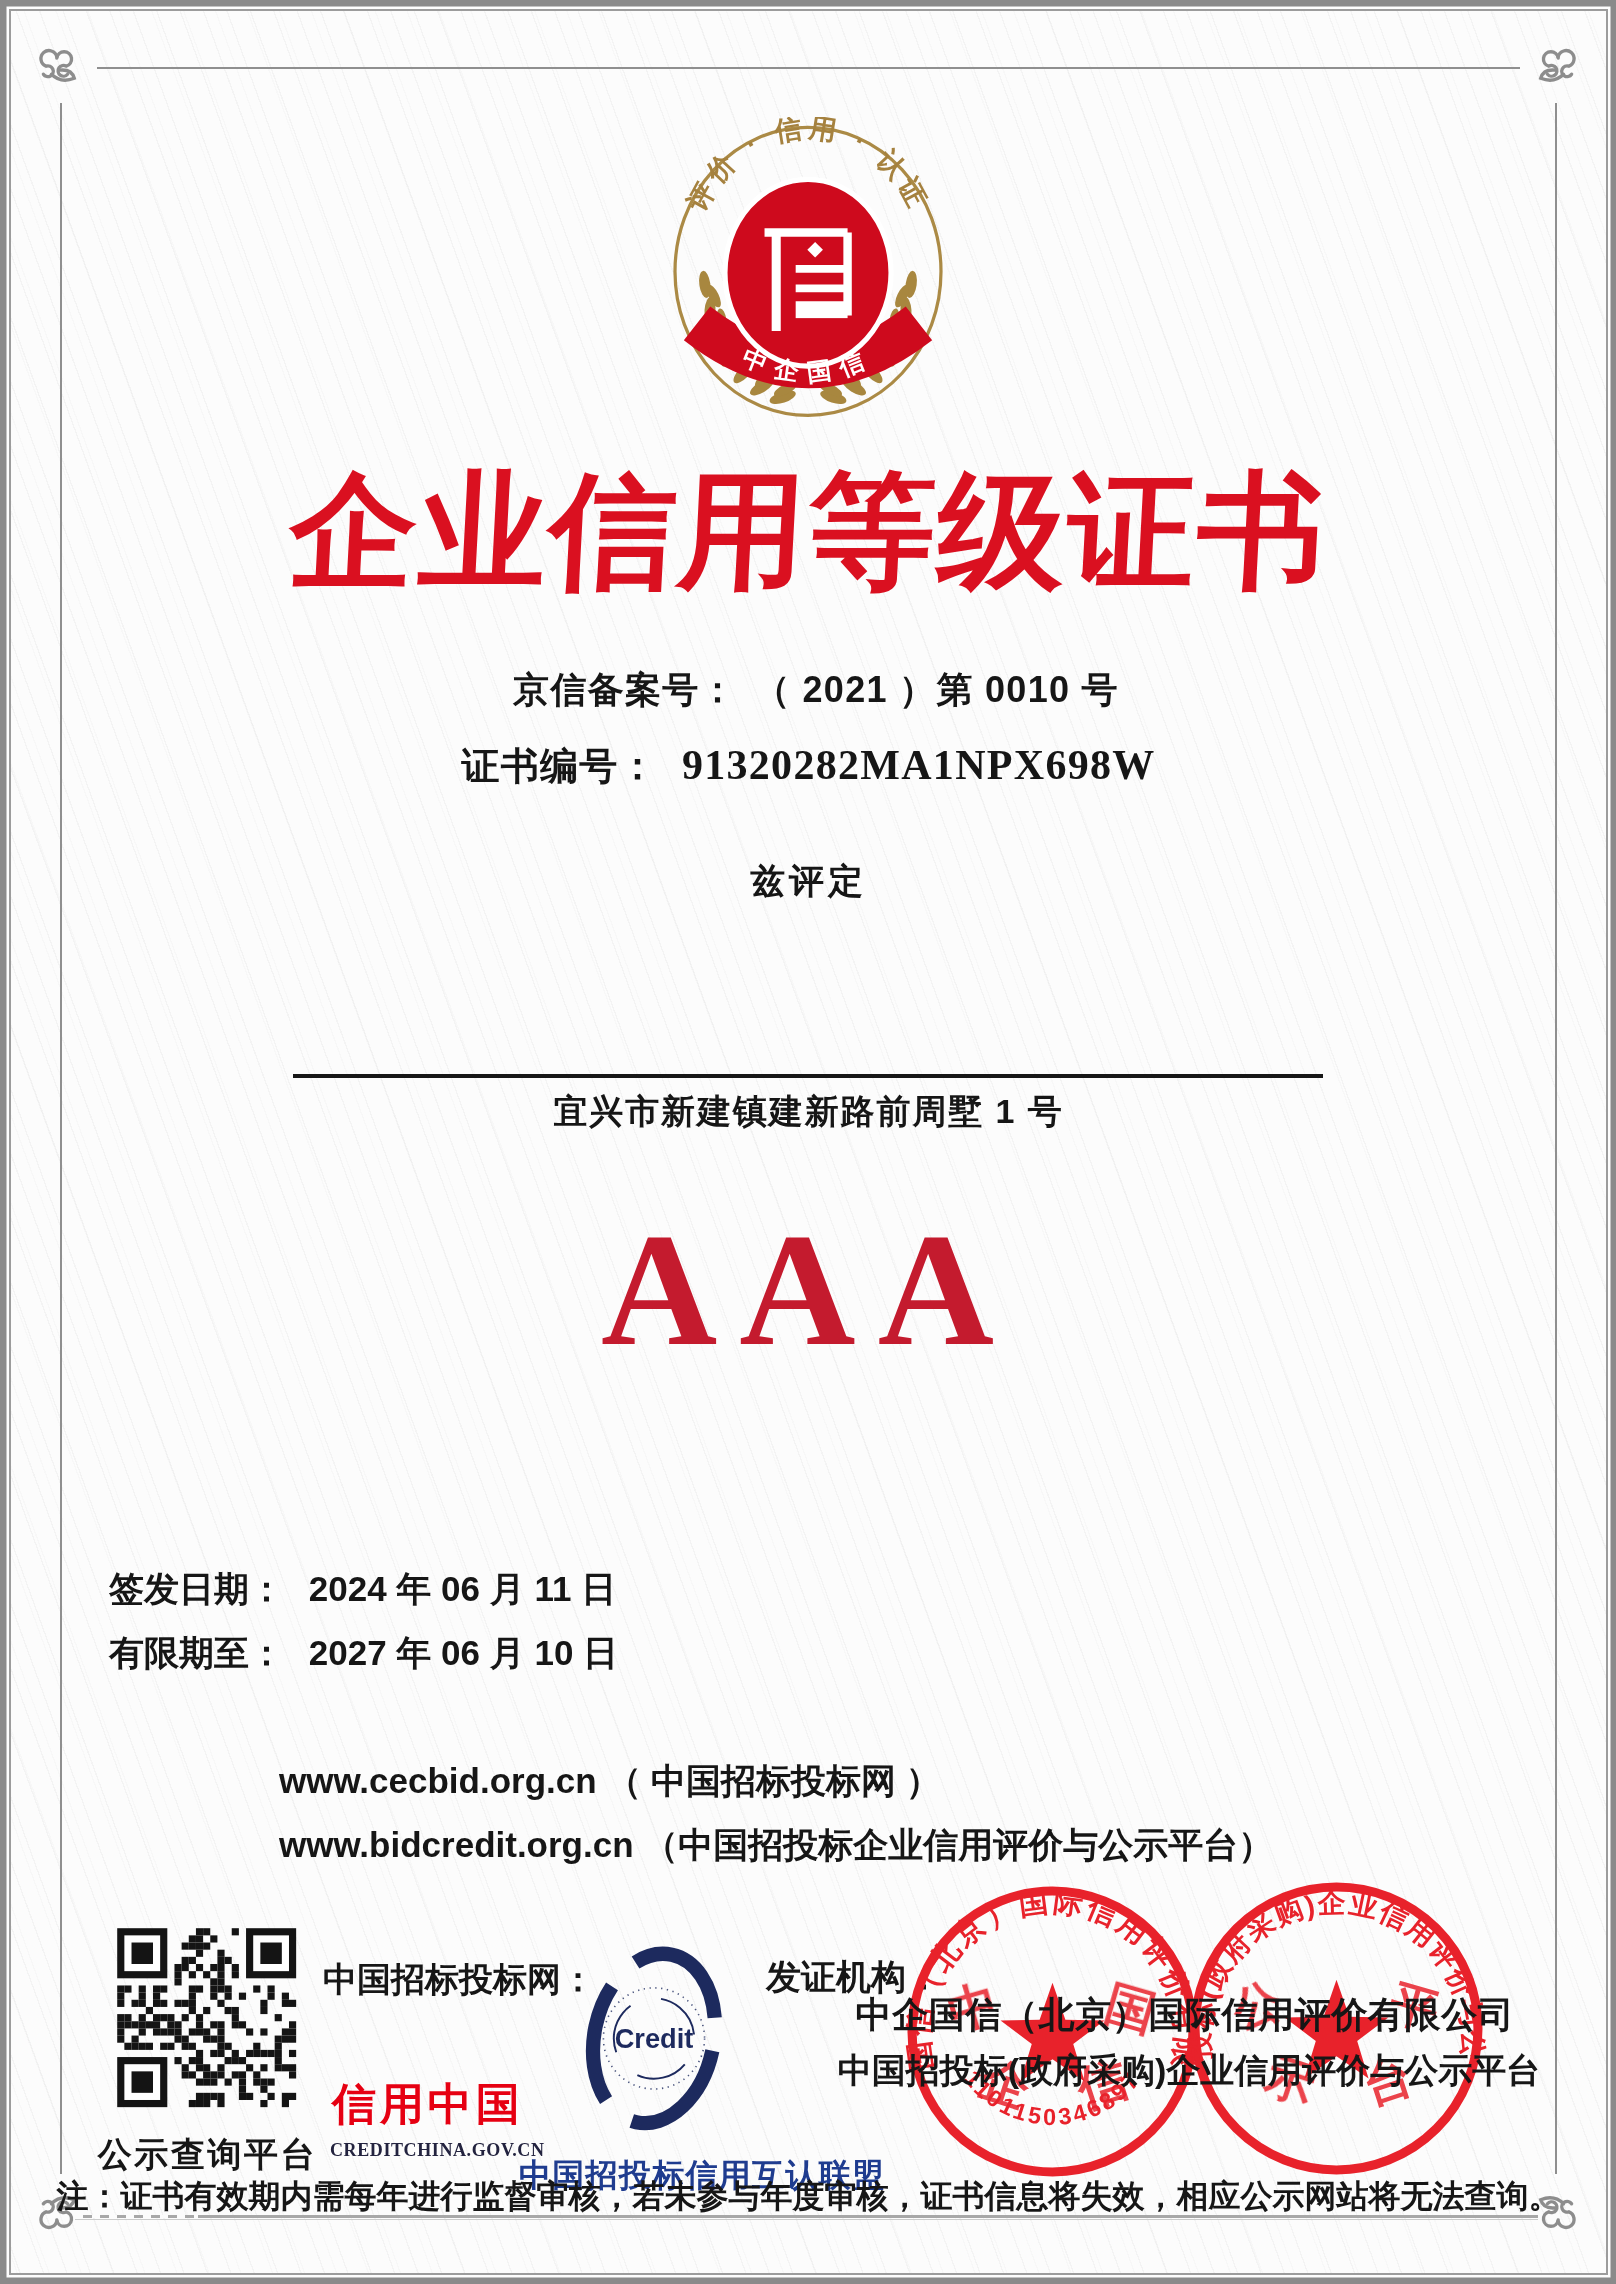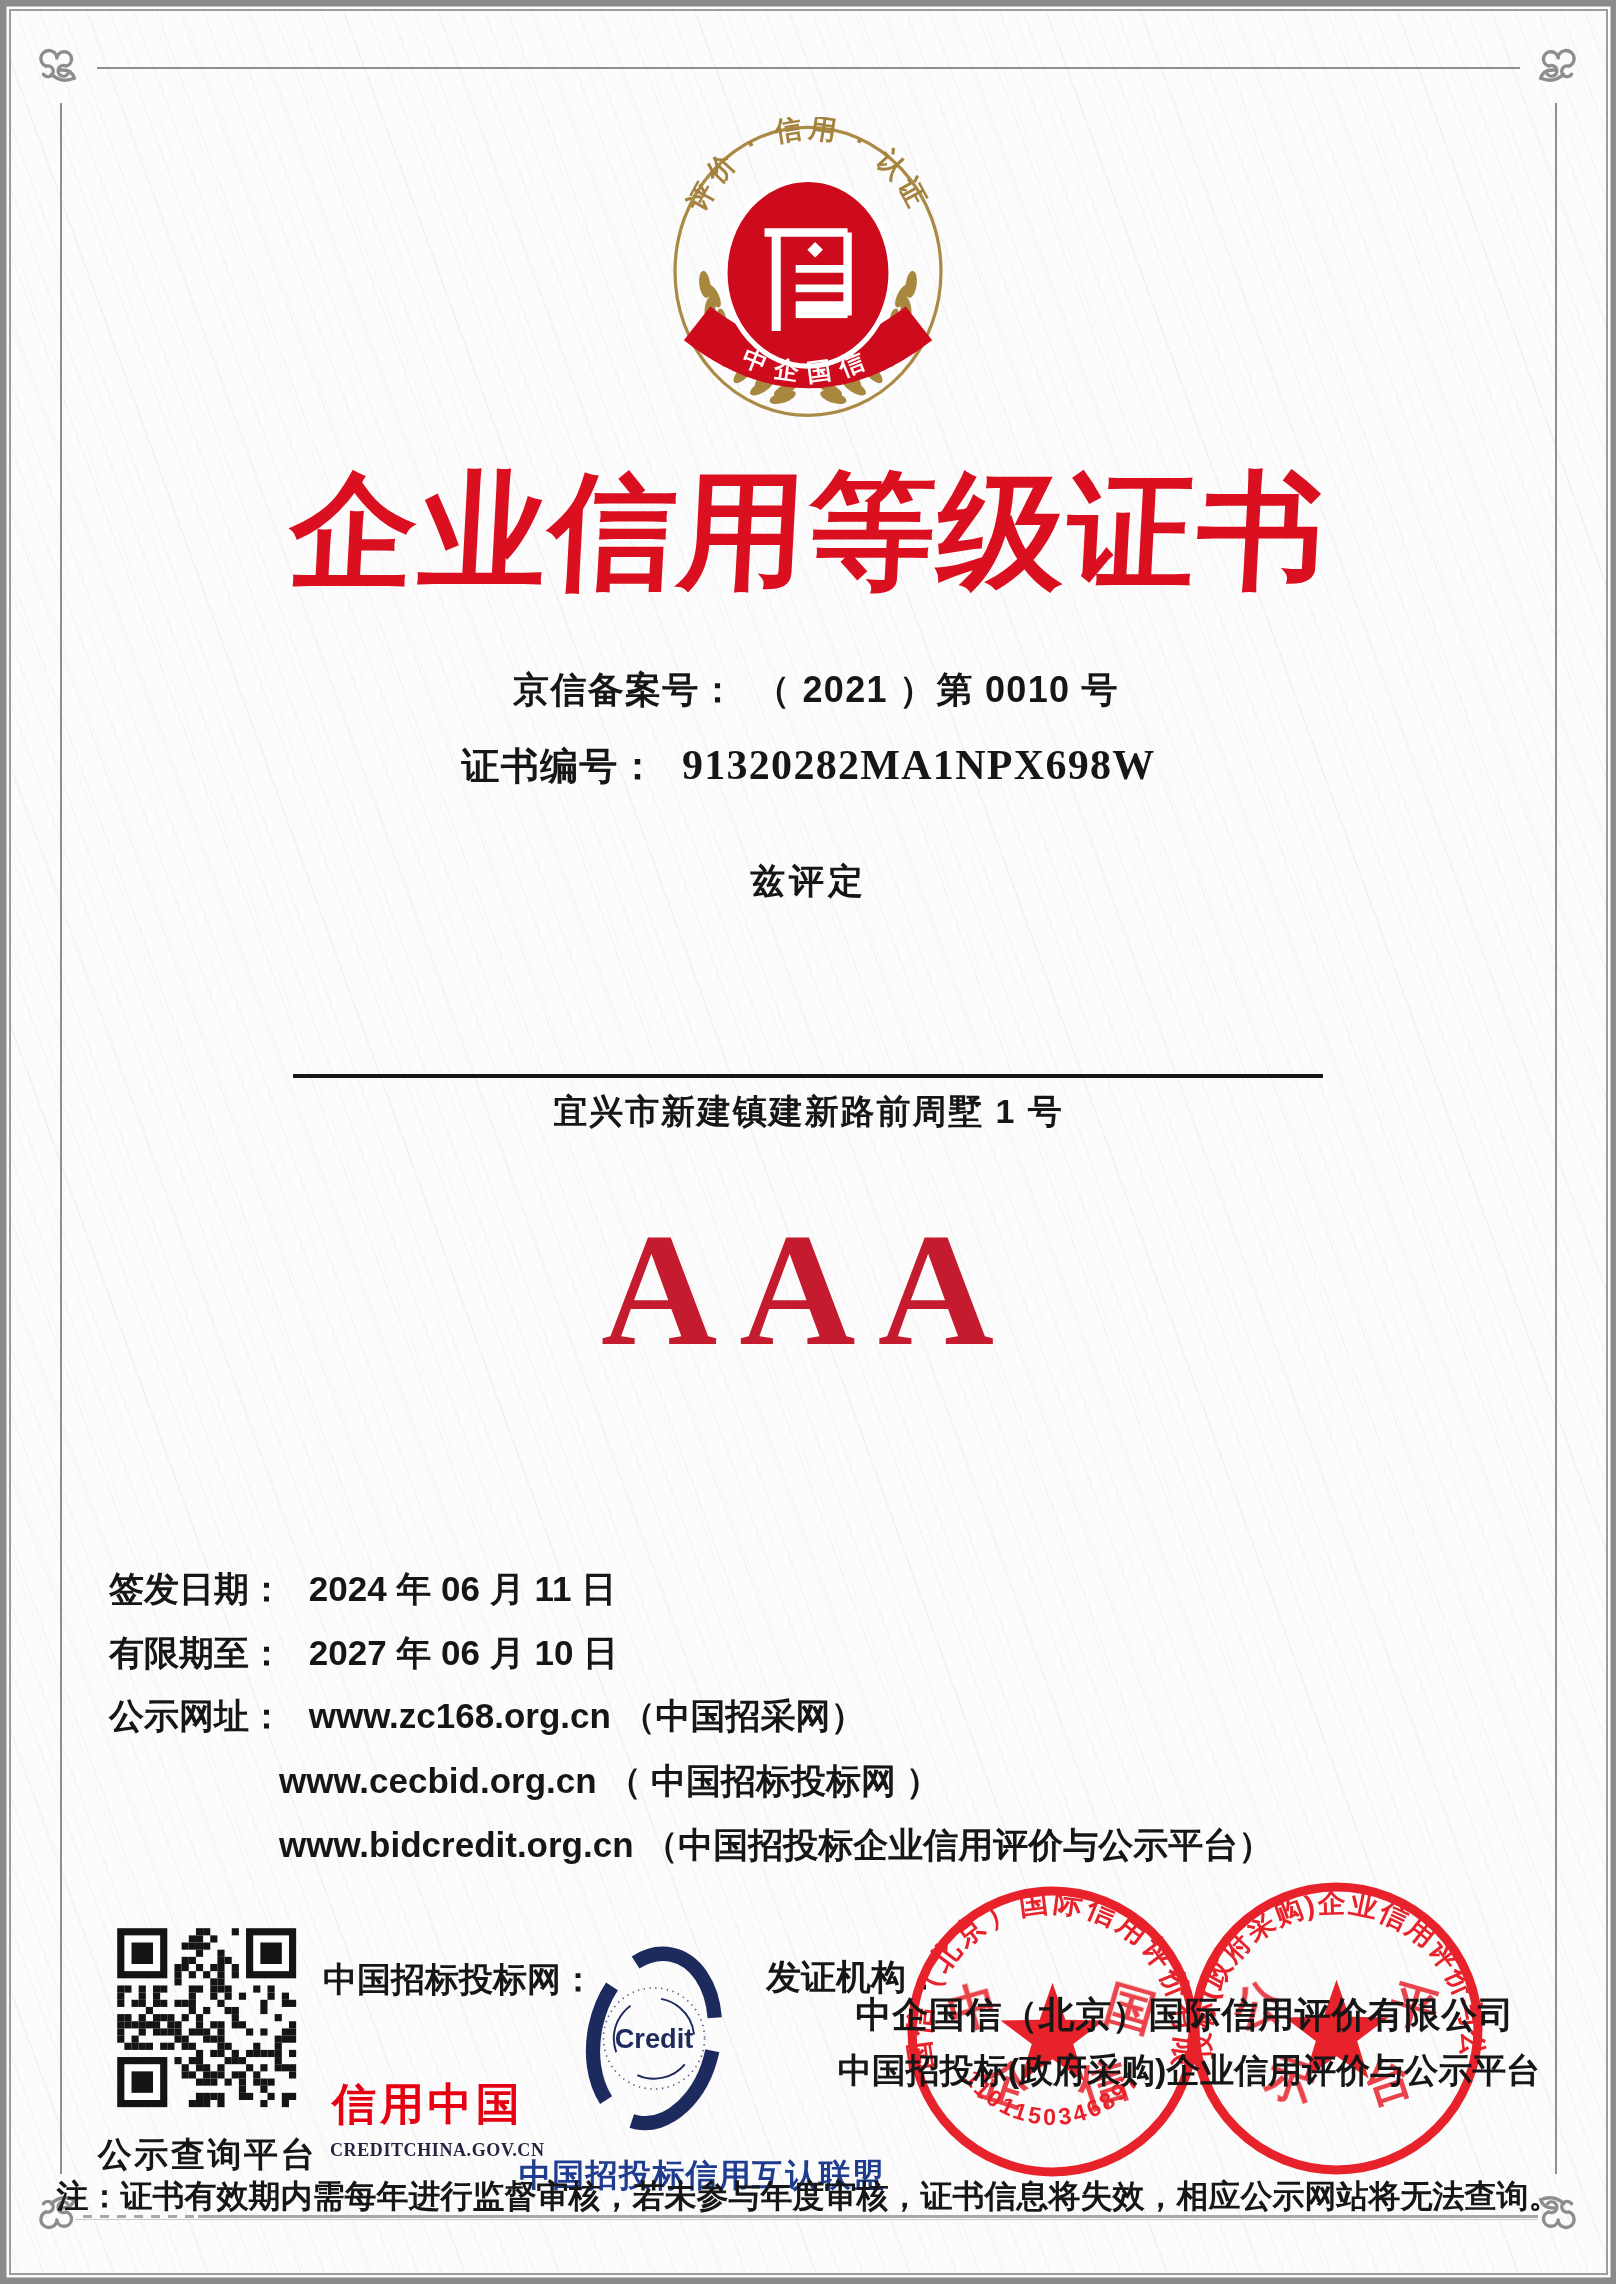--- a/index.html
+++ b/index.html
@@ -175,25 +175,20 @@
 
   <div class="abs center rating">AAA</div>
 
   <div class="inforow" style="top:1566px;">
     <span class="lab">签发日期：</span>
     <span class="v">2024 年 06 月 11 日</span>
   </div>
   <div class="inforow" style="top:1630px;">
     <span class="lab">有限期至：</span>
     <span class="v">2027 年 06 月 10 日</span>
-  </div>
-  <div class="inforow" style="top:1693px;">
-    <span class="lab">公示网址：</span>
-    <span class="url">www.zc168.org.cn</span>
-    <span class="v">（中国招采网）</span>
   </div>
   <div class="inforow cont" style="top:1822px;">
     <span class="url">www.bidcredit.org.cn</span>
     <span class="v">（中国招投标企业信用评价与公示平台）</span>
   </div>
   <div class="inforow cont" style="top:1758px;">
     <span class="url">www.cecbid.org.cn</span>
     <span class="v">（ 中国招标投标网 ）</span>
   </div>
 

